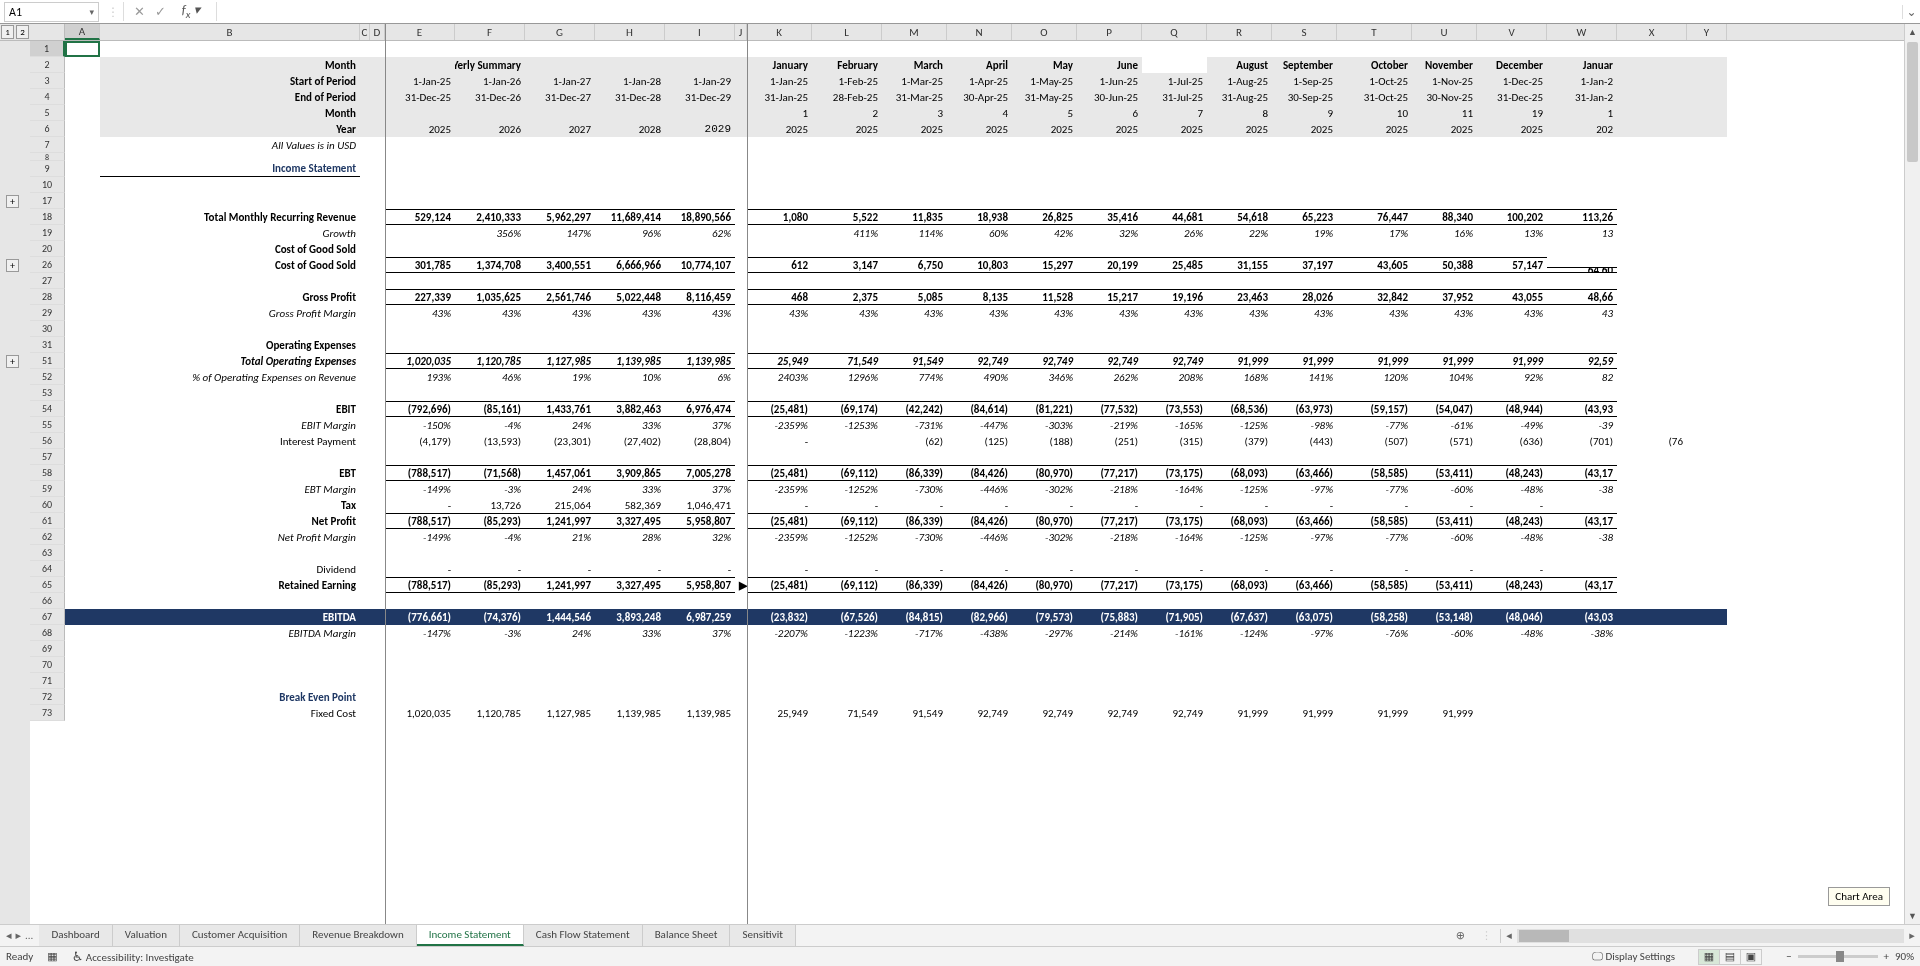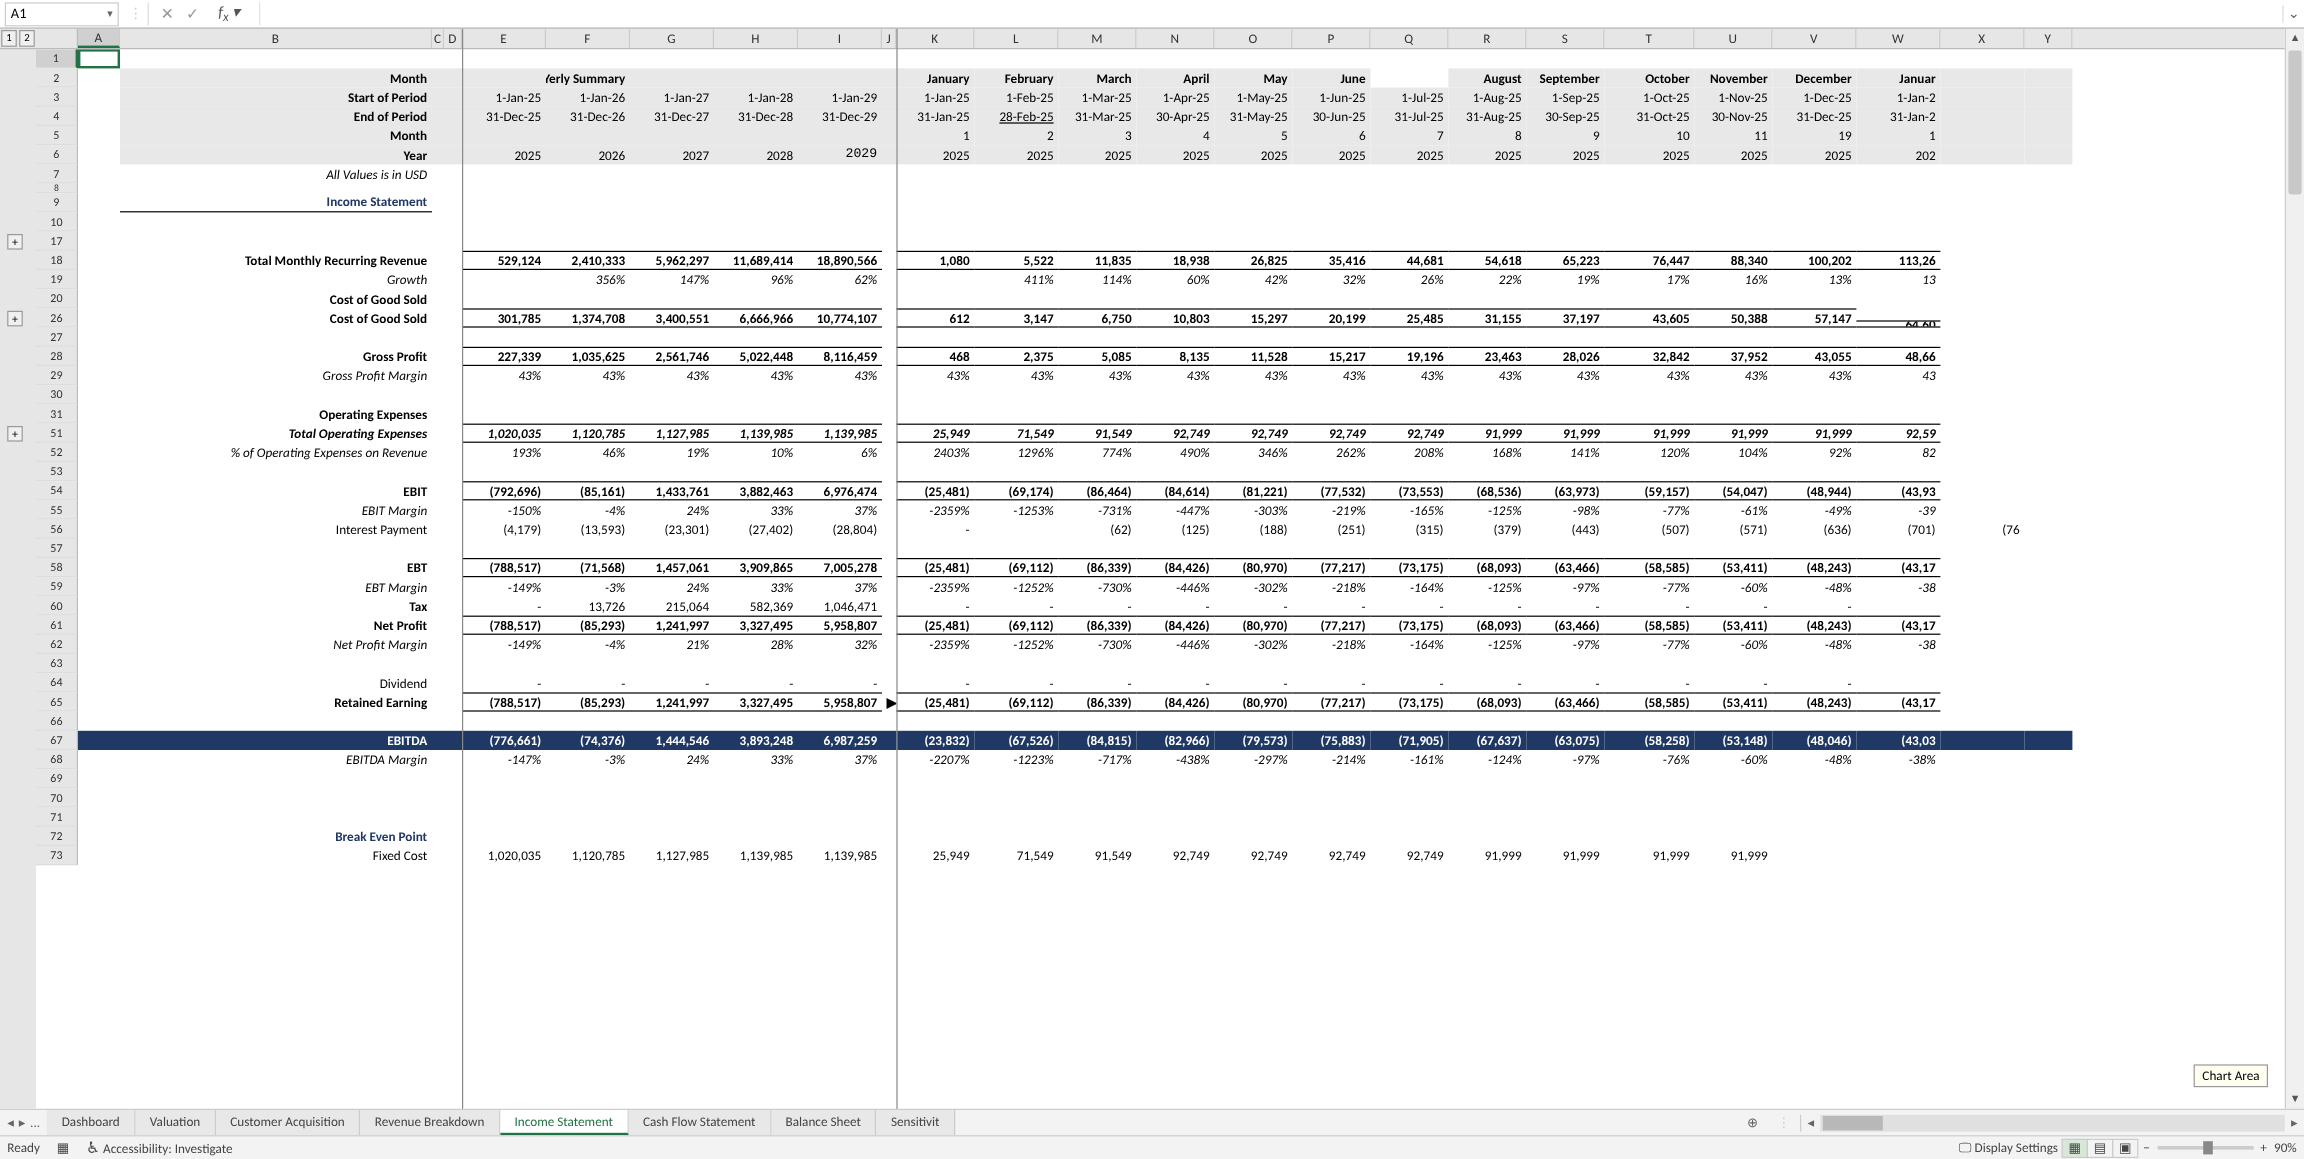--- a/index.html
+++ b/index.html
@@ -59,21 +59,21 @@
 .tabs-bar .tabs { display:flex; flex:1;}
 .tab { padding:3px 12px; border-right:1px solid #ccc; cursor:pointer; color:#444; background:#e8e8e8;}
 .tab.active { background:#fff; border-bottom:2px solid #217346; color:#217346; font-weight:500;}
 .tab-add { padding:3px 8px; color:#666;}
 .tabs-hscroll { width:420px; display:flex; align-items:center; border-left:1px solid #ccc;}
 .tabs-hscroll .arr { width:16px; text-align:center; color:#666;}
 .tabs-hscroll .track { flex:1; height:14px; background:#e0e0e0; position:relative;}
 .tabs-hscroll .thumb { position:absolute; left:2px; width:50px; top:1px; bottom:1px; background:#b8b8b8;}
 
 .status-bar { position:absolute; left:0; right:0; bottom:0; height:20px; background:#f3f3f3; border-top:1px solid #ccc; display:flex; align-items:center; justify-content:space-between; font-size:11px; padding:0 6px; color:#444;}
-.status-right { display:flex; align-items:center; gap:4px;padding-left:41px;}
+.status-right { display:flex; align-items:center; gap:24px;padding-left:41px;}
 .view-btns { display:flex; gap:0;}
 .view-btns div { width:22px; height:16px; border:1px solid #ccc; margin-left:-1px; display:flex; align-items:center; justify-content:center;}
 .view-btns div.active { background:#d8e8d8;}
 .zoom { display:flex; align-items:center; gap:6px;}
 .zoom .slider { width:80px; height:3px; background:#ccc; position:relative;}
 .zoom .slider .knob { position:absolute; left:38px; top:-4px; width:8px; height:11px; background:#888;}
 
 .chart-area-tooltip { position:absolute; right:30px; bottom:60px; border:1px solid #999; background:#fffef0; padding:2px 6px; font-size:11px; z-index:10;}
 </style>
 </head>
@@ -225,21 +225,21 @@
         <div class="cell right bold grey-bg" style="width: 260px;">End of Period</div>
         <div class="cell grey-bg" style="width: 10px;"></div>
         <div class="cell grey-bg" style="width: 15px;"></div>
         <div class="cell right grey-bg" style="width: 70px;">31-Dec-25</div>
         <div class="cell right grey-bg" style="width: 70px;">31-Dec-26</div>
         <div class="cell right grey-bg" style="width: 70px;">31-Dec-27</div>
         <div class="cell right grey-bg" style="width: 70px;">31-Dec-28</div>
         <div class="cell right grey-bg" style="width: 70px;">31-Dec-29</div>
         <div class="cell grey-bg" style="width: 12px;"></div>
         <div class="cell right grey-bg" style="width: 65px;">31-Jan-25</div>
-        <div class="cell right grey-bg" style="width: 70px; text-decoration: underline;">28-Feb-25</div>
+        <div class="cell right grey-bg" style="width: 70px;">28-Feb-25</div>
         <div class="cell right grey-bg" style="width: 65px;">31-Mar-25</div>
         <div class="cell right grey-bg" style="width: 65px;">30-Apr-25</div>
         <div class="cell right grey-bg" style="width: 65px;">31-May-25</div>
         <div class="cell right grey-bg" style="width: 65px;">30-Jun-25</div>
         <div class="cell right grey-bg" style="width: 65px;">31-Jul-25</div>
         <div class="cell right grey-bg" style="width: 65px;">31-Aug-25</div>
         <div class="cell right grey-bg" style="width: 65px;">30-Sep-25</div>
         <div class="cell right grey-bg" style="width: 75px;">31-Oct-25</div>
         <div class="cell right grey-bg" style="width: 65px;">30-Nov-25</div>
         <div class="cell right grey-bg" style="width: 70px;">31-Dec-25</div>
@@ -786,21 +786,21 @@
         <div class="cell" style="width: 10px;"></div>
         <div class="cell" style="width: 15px;"></div>
         <div class="cell right bold borderTop borderBottom" style="width: 70px;">(792,696)</div>
         <div class="cell right bold borderTop borderBottom" style="width: 70px;">(85,161)</div>
         <div class="cell right bold borderTop borderBottom" style="width: 70px;">1,433,761</div>
         <div class="cell right bold borderTop borderBottom" style="width: 70px;">3,882,463</div>
         <div class="cell right bold borderTop borderBottom" style="width: 70px;">6,976,474</div>
         <div class="cell" style="width: 12px;"></div>
         <div class="cell right bold borderTop borderBottom" style="width: 65px;">(25,481)</div>
         <div class="cell right bold borderTop borderBottom" style="width: 70px;">(69,174)</div>
-        <div class="cell right bold borderTop borderBottom" style="width: 65px;">(86,464)</div>
+        <div class="cell right bold borderTop borderBottom" style="width: 65px;">(42,242)</div>
         <div class="cell right bold borderTop borderBottom" style="width: 65px;">(84,614)</div>
         <div class="cell right bold borderTop borderBottom" style="width: 65px;">(81,221)</div>
         <div class="cell right bold borderTop borderBottom" style="width: 65px;">(77,532)</div>
         <div class="cell right bold borderTop borderBottom" style="width: 65px;">(73,553)</div>
         <div class="cell right bold borderTop borderBottom" style="width: 65px;">(68,536)</div>
         <div class="cell right bold borderTop borderBottom" style="width: 65px;">(63,973)</div>
         <div class="cell right bold borderTop borderBottom" style="width: 75px;">(59,157)</div>
         <div class="cell right bold borderTop borderBottom" style="width: 65px;">(54,047)</div>
         <div class="cell right bold borderTop borderBottom" style="width: 70px;">(48,944)</div>
         <div class="cell right bold borderTop borderBottom" style="width: 70px;">(43,93</div>

